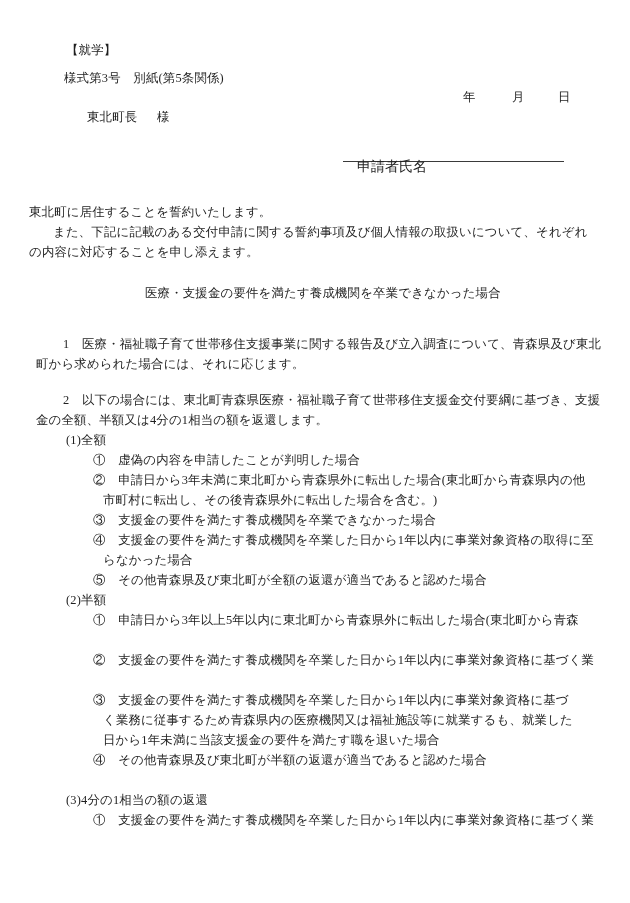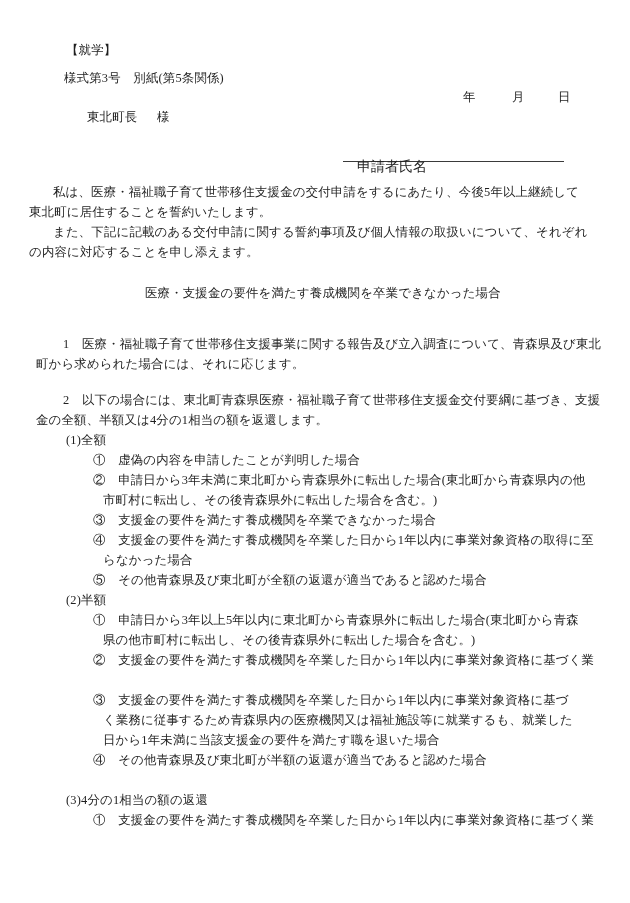--- a/index.html
+++ b/index.html
@@ -48,21 +48,20 @@
   <div class="ln" style="left:512px;top:90px">月</div>
   <div class="ln" style="left:558px;top:90px">日</div>
 
   <div class="ln" style="left:87px;top:110px">東北町長</div>
   <div class="ln" style="left:157px;top:110px">様</div>
 
   <div class="name-line" style="left:343px;top:146px;width:221px">
     <span>申請者氏名</span>
   </div>
 
-  <div class="ln x-indent" style="top:185px">私は、医療・福祉職子育て世帯移住支援金の交付申請をするにあたり、今後5年以上継続して</div>
   <div class="ln x-margin" style="top:205px">東北町に居住することを誓約いたします。</div>
   <div class="ln x-indent" style="top:225px">また、下記に記載のある交付申請に関する誓約事項及び個人情報の取扱いについて、それぞれ</div>
   <div class="ln x-margin" style="top:245px">の内容に対応することを申し添えます。</div>
 
   <div class="ln" style="left:145px;top:286px">医療・支援金の要件を満たす養成機関を卒業できなかった場合</div>
 
   <div class="ln x-num" style="top:337px">1　医療・福祉職子育て世帯移住支援事業に関する報告及び立入調査について、青森県及び東北</div>
   <div class="ln x-cont" style="top:357px">町から求められた場合には、それに応じます。</div>
 
   <div class="ln x-num" style="top:393px">2　以下の場合には、東北町青森県医療・福祉職子育て世帯移住支援金交付要綱に基づき、支援</div>
@@ -72,21 +71,20 @@
   <div class="ln x-circ" style="top:453px">①　虚偽の内容を申請したことが判明した場合</div>
   <div class="ln x-circ" style="top:473px">②　申請日から3年未満に東北町から青森県外に転出した場合(東北町から青森県内の他</div>
   <div class="ln x-circ" style="top:513px">③　支援金の要件を満たす養成機関を卒業できなかった場合</div>
   <div class="ln x-circ2" style="top:493px">市町村に転出し、その後青森県外に転出した場合を含む。)</div>
   <div class="ln x-circ" style="top:533px">④　支援金の要件を満たす養成機関を卒業した日から1年以内に事業対象資格の取得に至</div>
   <div class="ln x-circ2" style="top:553px">らなかった場合</div>
   <div class="ln x-circ" style="top:573px">⑤　その他青森県及び東北町が全額の返還が適当であると認めた場合</div>
 
   <div class="ln x-paren" style="top:593px">(2)半額</div>
   <div class="ln x-circ" style="top:613px">①　申請日から3年以上5年以内に東北町から青森県外に転出した場合(東北町から青森</div>
-  <div class="ln x-circ2" style="top:633px">県の他市町村に転出し、その後青森県外に転出した場合を含む。)</div>
   <div class="ln x-circ" style="top:653px">②　支援金の要件を満たす養成機関を卒業した日から1年以内に事業対象資格に基づく業</div>
   <div class="ln x-circ" style="top:693px">③　支援金の要件を満たす養成機関を卒業した日から1年以内に事業対象資格に基づ</div>
   <div class="ln x-circ2" style="top:713px">く業務に従事するため青森県内の医療機関又は福祉施設等に就業するも、就業した</div>
   <div class="ln x-circ2" style="top:733px">日から1年未満に当該支援金の要件を満たす職を退いた場合</div>
   <div class="ln x-circ" style="top:753px">④　その他青森県及び東北町が半額の返還が適当であると認めた場合</div>
 
   <div class="ln x-paren" style="top:793px">(3)4分の1相当の額の返還</div>
   <div class="ln x-circ" style="top:813px">①　支援金の要件を満たす養成機関を卒業した日から1年以内に事業対象資格に基づく業</div>
 
 </div>

